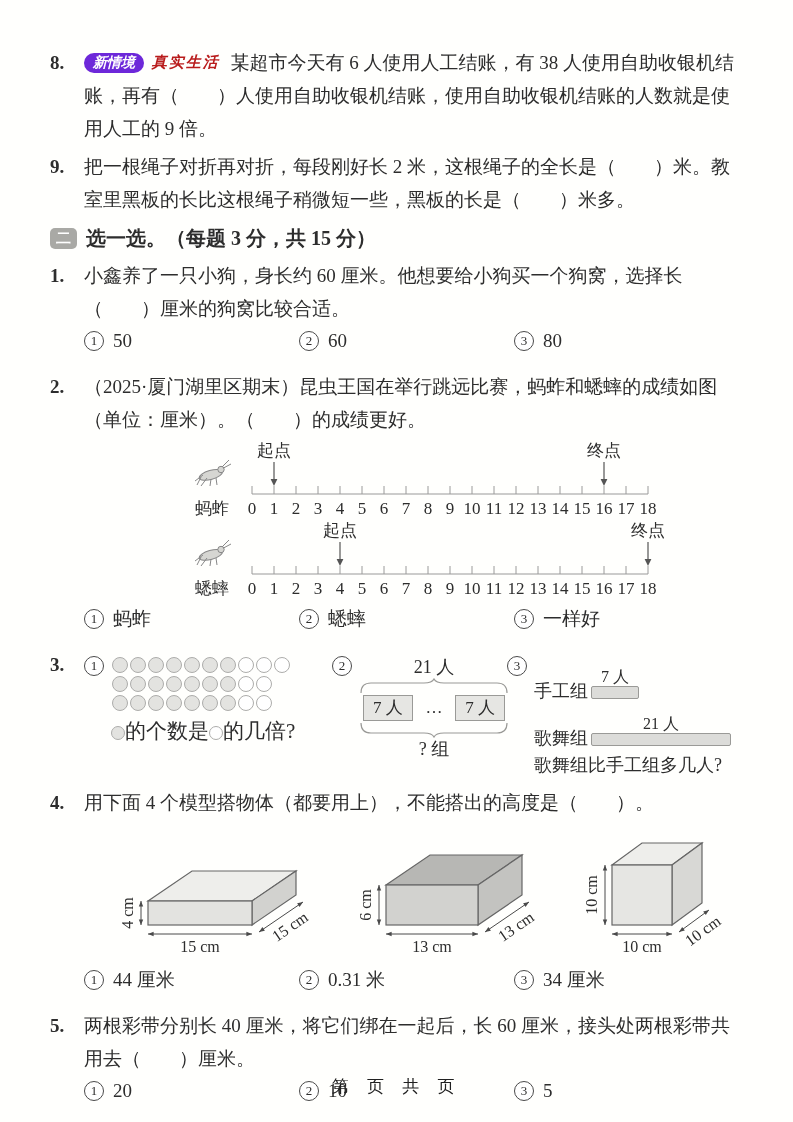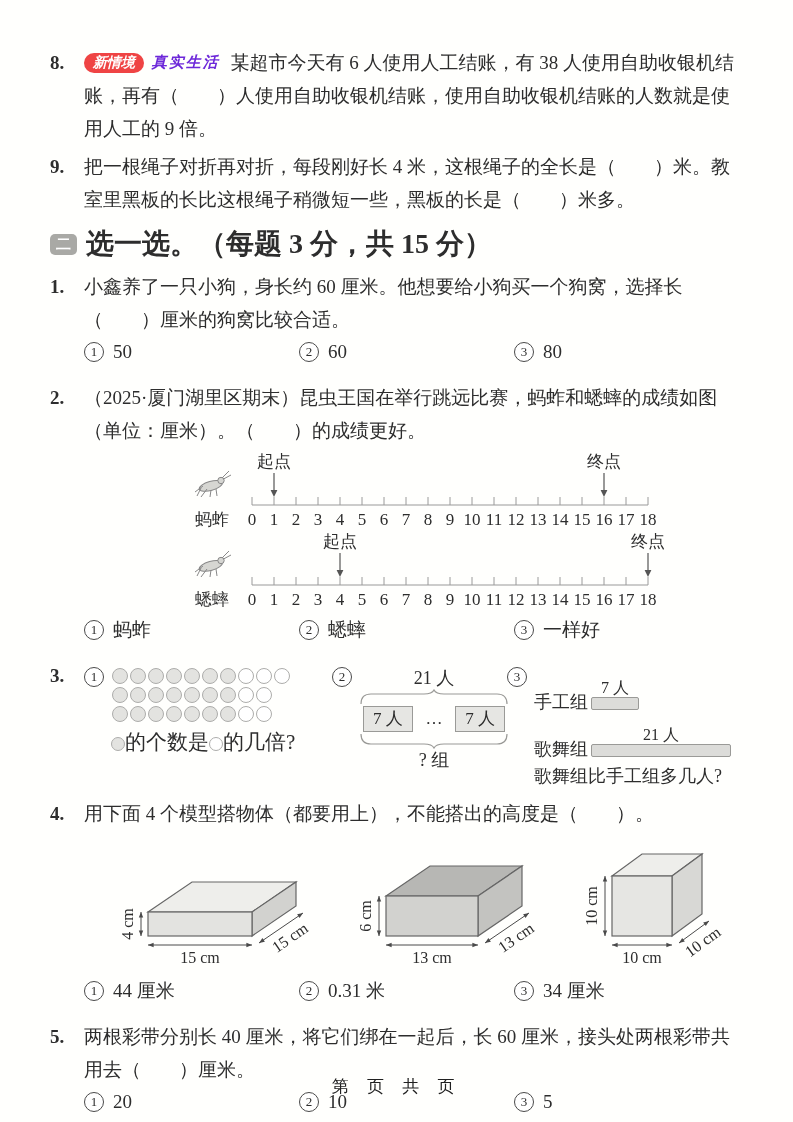--- a/index.html
+++ b/index.html
@@ -3,28 +3,28 @@
 <meta charset="utf-8">
 <style>
   html,body{margin:0;padding:0;background:#e9e9e9;}
   .page{width:793px;height:1122px;margin:0 auto;background:#fffffd;position:relative;
         box-sizing:border-box;padding:46px 46px 0 50px;color:#2d2d2d;
         font-family:"Liberation Serif","DejaVu Serif",serif;}
   .q{display:flex;margin-bottom:5px;}
   .qnum{width:34px;flex-shrink:0;font-weight:bold;font-size:19px;line-height:33px;}
   .qbody{flex:1;min-width:0;}
   .qtext{margin:0;font-size:19px;line-height:33px;}
-  .badge-new{display:inline-block;background:#ef4444;color:#fff;font-size:14px;line-height:20px;
+  .badge-new{display:inline-block;background:#6d28d9;color:#fff;font-size:14px;line-height:20px;
              padding:0 9px;border-radius:10px;font-style:italic;font-weight:bold;vertical-align:2px;}
-  .badge-real{display:inline-block;color:#6d28d9;font-size:15px;font-style:italic;font-weight:bold;
+  .badge-real{display:inline-block;color:#b91c1c;font-size:15px;font-style:italic;font-weight:bold;
               letter-spacing:2px;margin:0 6px 0 3px;vertical-align:2px;}
   .sec{display:flex;align-items:center;gap:9px;margin:9px 0 7px 0;}
   .sec-badge{width:27px;height:21px;background:#a9a9a5;border-radius:5px;color:#fff;display:flex;
              align-items:center;justify-content:center;font-size:15px;font-weight:bold;flex-shrink:0;}
-  .sec-title{font-size:28px;font-weight:bold;}
+  .sec-title{font-size:20px;font-weight:bold;}
   .opts{display:grid;grid-template-columns:215px 215px 1fr;margin:1px 0 9px 0;}
   .opt{display:flex;align-items:center;gap:9px;font-size:19px;line-height:30px;}
   .mk{box-sizing:border-box;display:inline-flex;width:20px;height:20px;border:1.4px solid #4a4a4a;
       border-radius:50%;align-items:center;justify-content:center;font-size:13px;flex-shrink:0;
       color:#2d2d2d;background:#fff;}
   .fig-nl{margin:6px 0 2px 82px;}
   .fig-nl svg{display:block;}
   .nl-num{font-size:17px;fill:#2d2d2d;}
   .nl-lab{font-size:17px;fill:#2d2d2d;}
   
@@ -75,21 +75,21 @@
         <span class="badge-new">新情境</span>
         <span class="badge-real">真实生活</span>
         <span>某超市今天有 6 人使用人工结账，有 38 人使用自助收银机结账，再有（　　）人使用自助收银机结账，使用自助收银机结账的人数就是使用人工的 9 倍。</span>
       </p>
     </div>
   </div>
 
   <div class="q">
     <span class="qnum">9.</span>
     <div class="qbody">
-      <p class="qtext">把一根绳子对折再对折，每段刚好长 4 米，这根绳子的全长是（　　）米。教室里黑板的长比这根绳子稍微短一些，黑板的长是（　　）米多。</p>
+      <p class="qtext">把一根绳子对折再对折，每段刚好长 2 米，这根绳子的全长是（　　）米。教室里黑板的长比这根绳子稍微短一些，黑板的长是（　　）米多。</p>
     </div>
   </div>
 
   <div class="sec">
     <span class="sec-badge">二</span>
     <span class="sec-title">选一选。（每题 3 分，共 15 分）</span>
   </div>
 
   <div class="q">
     <span class="qnum">1.</span>

